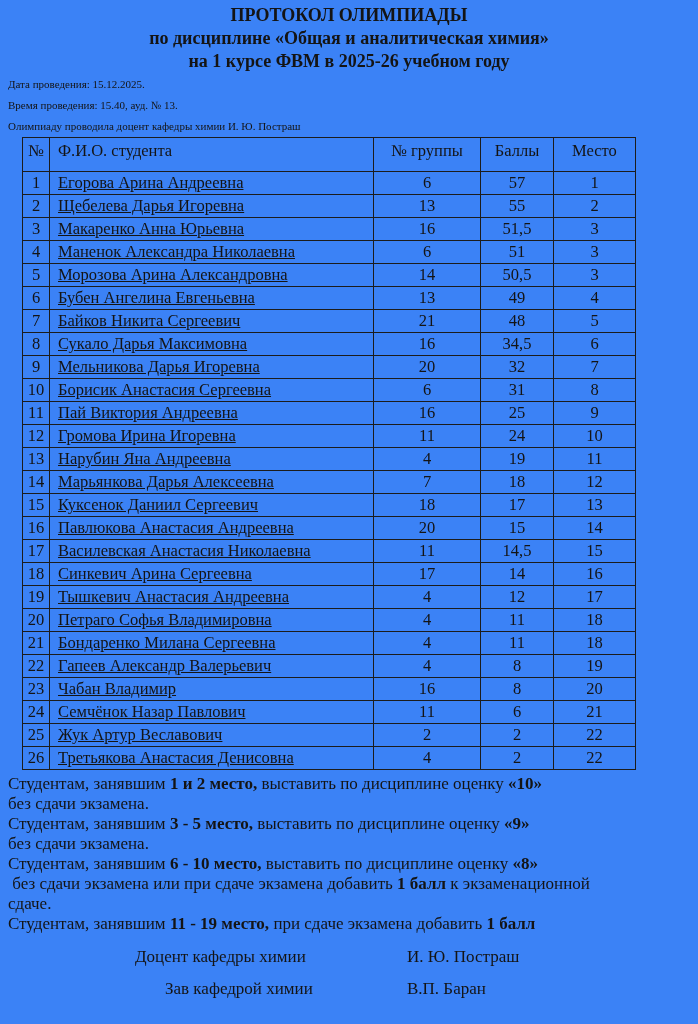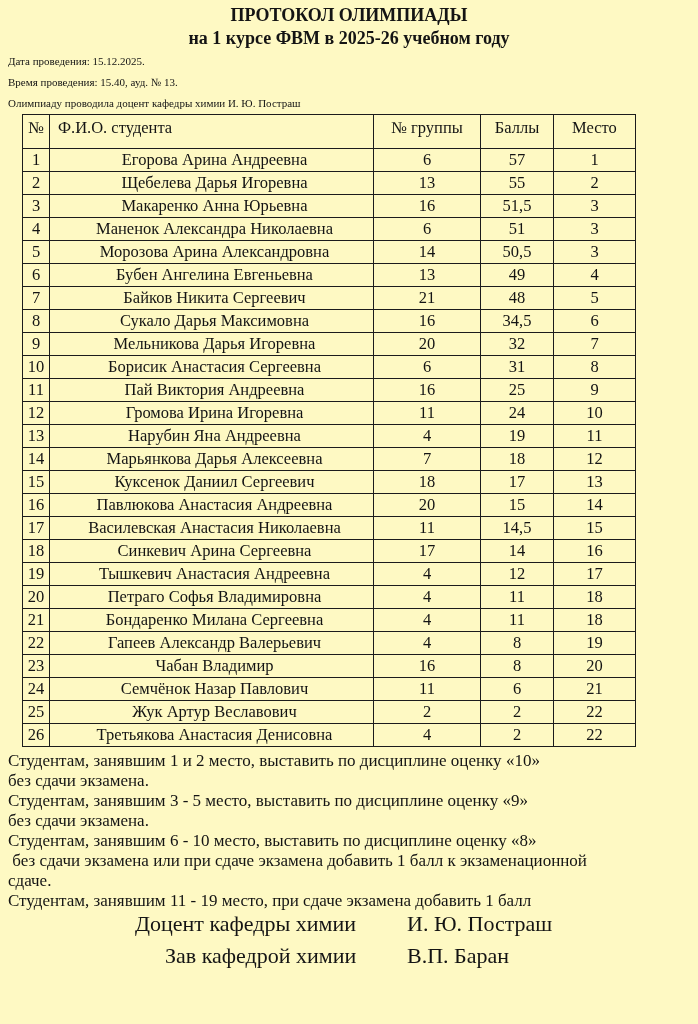--- a/index.html
+++ b/index.html
@@ -1,18 +1,18 @@
 <!DOCTYPE html>
 <html><head>
 <meta charset="utf-8">
 <style>
   html, body { margin: 0; padding: 0; background: #e8e8e8; }
   .page {
     width: 698px; height: 1024px;
-    background: #fef9c3;
+    background: #3b82f6;
     color: #141414;
     font-family: "Liberation Serif", serif;
     position: relative;
     overflow: hidden;
     margin: 0 auto;
   }
   .title-block {
     padding-top: 4px;
     text-align: center;
     font-weight: bold;
@@ -43,44 +43,46 @@
     padding: 3px 2px 0 2px;
     text-align: center;
   }
   table.results th.h-name { text-align: left; padding-left: 8px; }
   table.results td {
     height: 22px;
     padding: 0 2px;
     text-align: center;
     vertical-align: middle;
   }
-  table.results td.name-cell { text-align: center; padding-left: 8px; }
+  table.results td.name-cell { text-align: left; padding-left: 8px; text-decoration: underline; }
   .notes {
     margin-top: 4px;
     padding: 0 4px 0 8px;
     font-size: 17px;
     line-height: 20px;
   }
-  .notes .bold { font-weight: normal; }
+  .notes .bold { font-weight: bold; }
   .signatures {
-    font-size: 22px;
+    margin-top: 13px;
+    font-size: 17px;
   }
   .sig-line { position: relative; height: 21px; margin-bottom: 11px; }
   .sig-role { position: absolute; }
   .sig-name { position: absolute; left: 407px; }
   .sig-1 .sig-role { left: 135px; }
   .sig-2 .sig-role { left: 165px; }
 </style>
 </head>
 <body>
 
 <div class="page">
 
   <div class="title-block">
     <div>ПРОТОКОЛ ОЛИМПИАДЫ</div>
+    <div>по дисциплине «Общая и аналитическая химия»</div>
     <div>на 1 курсе ФВМ в 2025-26 учебном году</div>
   </div>
 
   <div class="info-block">
     <div>Дата проведения: 15.12.2025.</div>
     <div>Время проведения: 15.40, ауд. № 13.</div>
     <div>Олимпиаду проводила доцент кафедры химии И. Ю. Постраш</div>
   </div>
 
   <table class="results">

